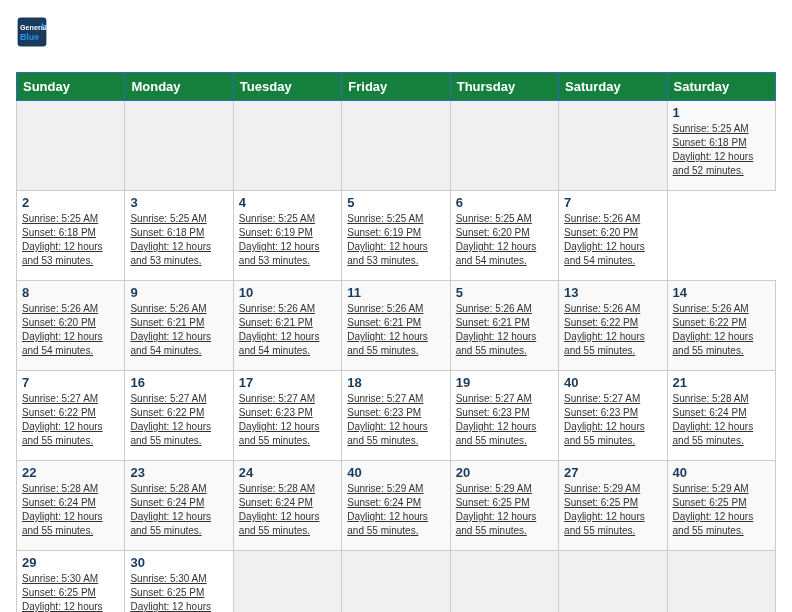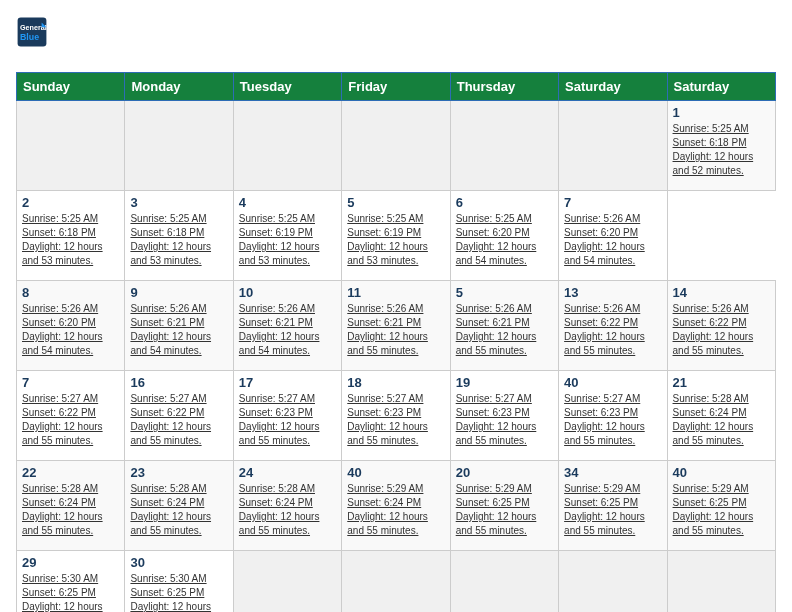--- a/index.html
+++ b/index.html
@@ -229,21 +229,21 @@
         </td>
         <td>
           <span class="day-number">40</span>
           <div class="day-info">Sunrise: 5:29 AM<br>Sunset: 6:24 PM<br>Daylight: 12 hours and 55 minutes.</div>
         </td>
         <td>
           <span class="day-number">20</span>
           <div class="day-info">Sunrise: 5:29 AM<br>Sunset: 6:25 PM<br>Daylight: 12 hours and 55 minutes.</div>
         </td>
         <td>
-          <span class="day-number">34</span>
+          <span class="day-number">27</span>
           <div class="day-info">Sunrise: 5:29 AM<br>Sunset: 6:25 PM<br>Daylight: 12 hours and 55 minutes.</div>
         </td>
         <td>
           <span class="day-number">40</span>
           <div class="day-info">Sunrise: 5:29 AM<br>Sunset: 6:25 PM<br>Daylight: 12 hours and 55 minutes.</div>
         </td>
       </tr>
       <tr>
         <td>
           <span class="day-number">29</span>

